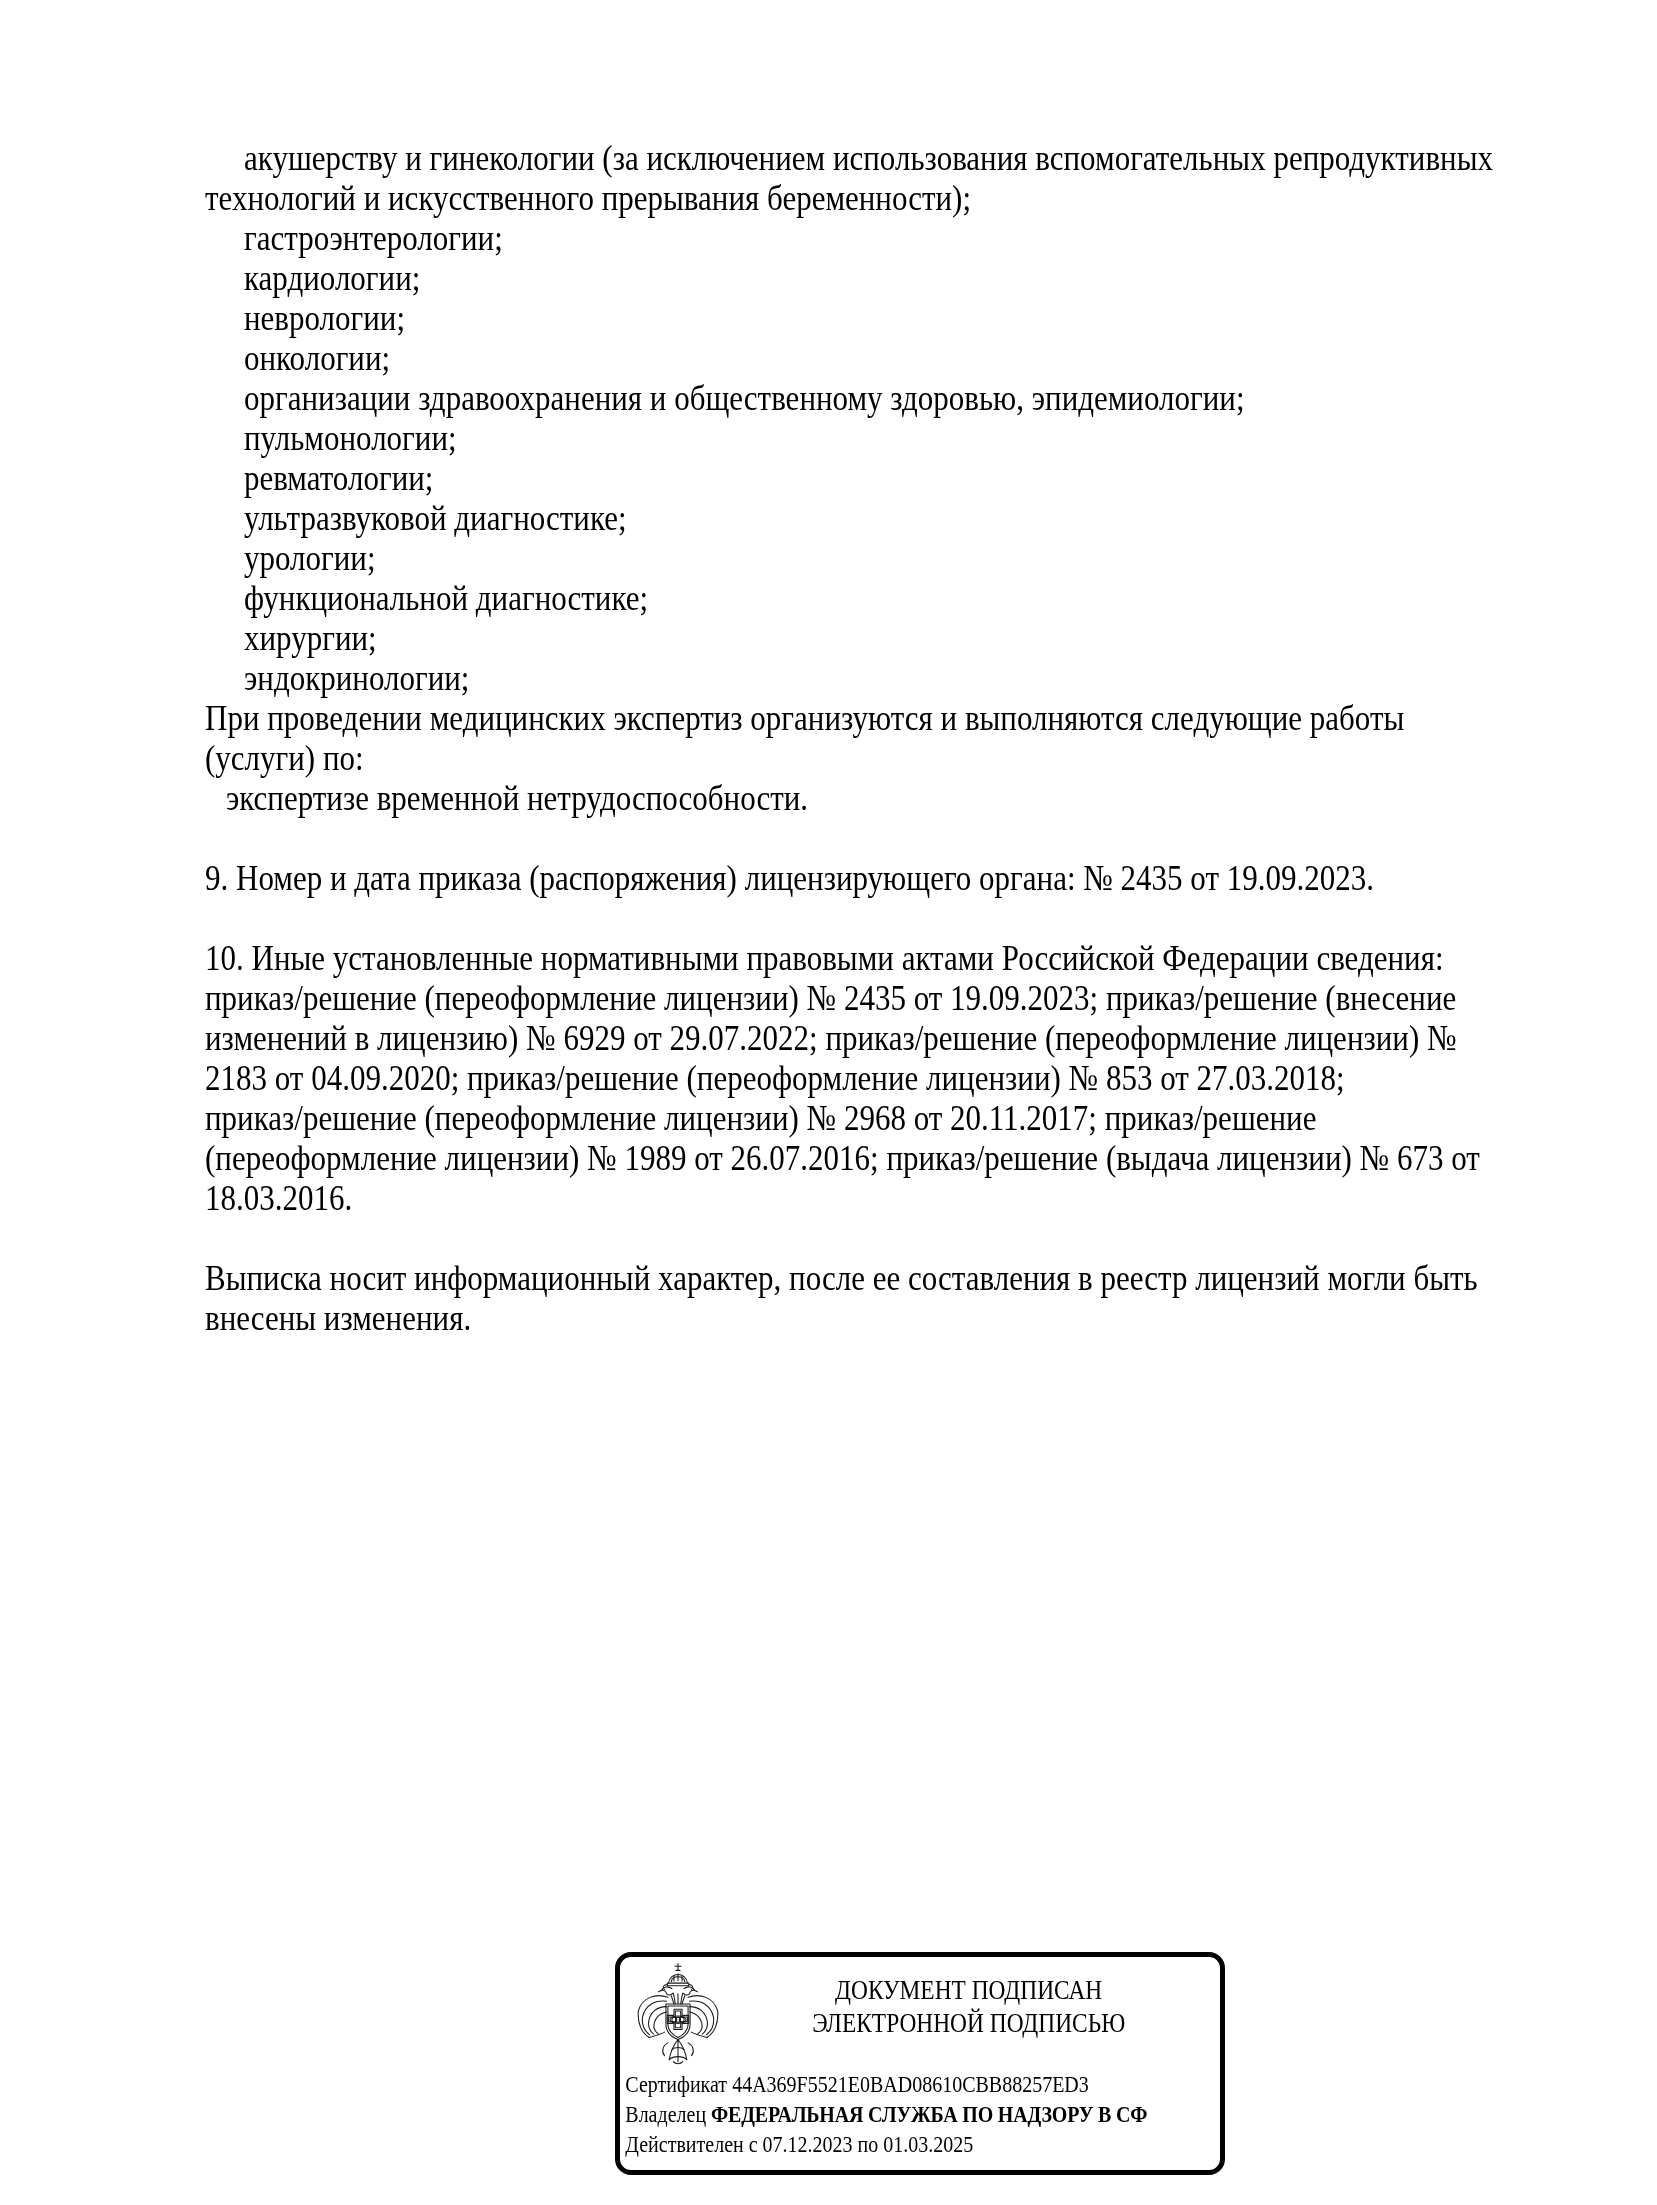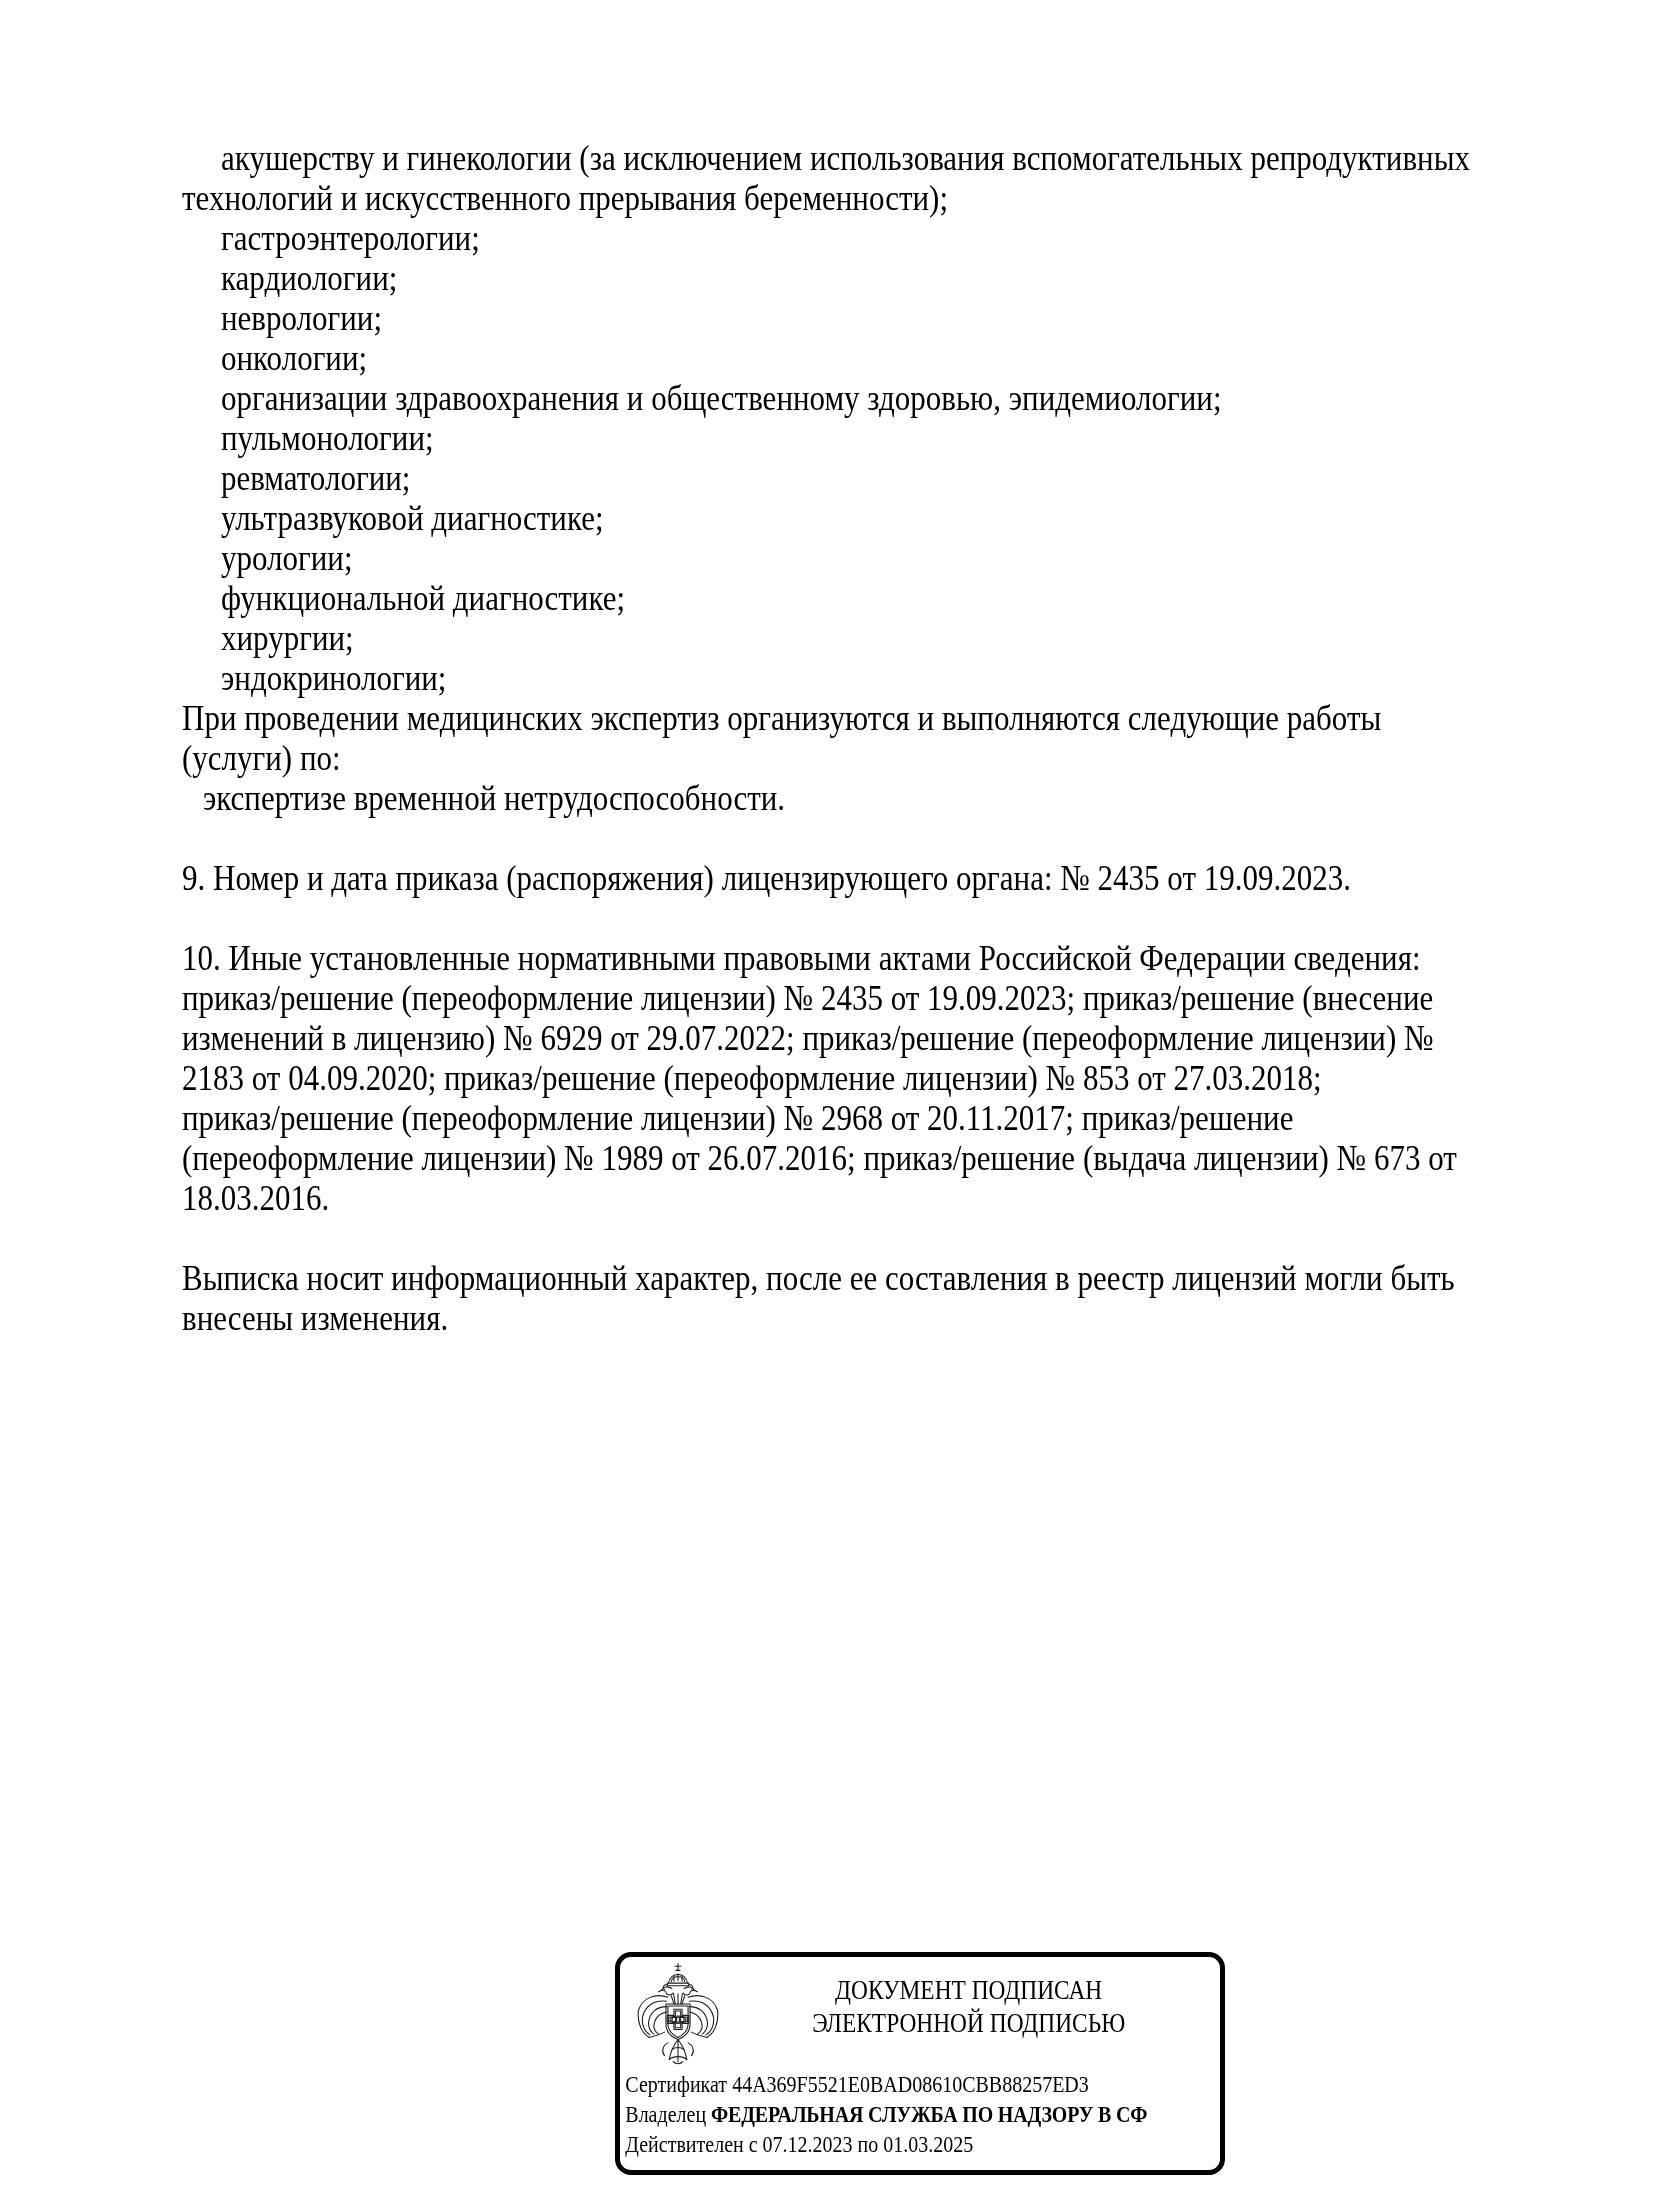--- a/index.html
+++ b/index.html
@@ -7,21 +7,21 @@
     width:1657px; height:2205px;
     background:#ffffff;
     font-family:"Liberation Serif","DejaVu Serif",serif;
     position:relative;
     overflow:hidden;
   }
   .page { position:absolute; left:0; top:0; width:1657px; height:2205px; background:#ffffff; }
 
   
   .doc-body {
-    position:absolute; left:182px; top:138px;
+    position:absolute; left:205px; top:138px;
     font-size:31px; line-height:40px;
     color:#000000; white-space:pre;
   }
   .line { height:40px; transform:scale(1,1.18); transform-origin:0 50%; }
   .indent-0 { padding-left:0; }
   .indent-1 { padding-left:39px; }
   .indent-2 { padding-left:21px; }
 
   
   .stamp {

